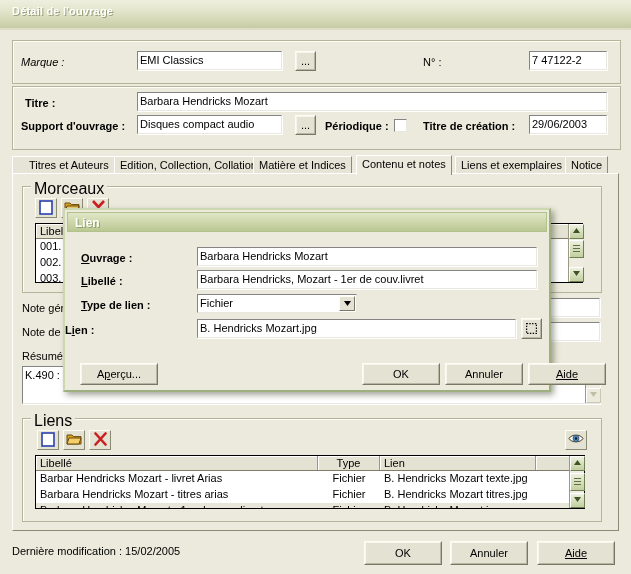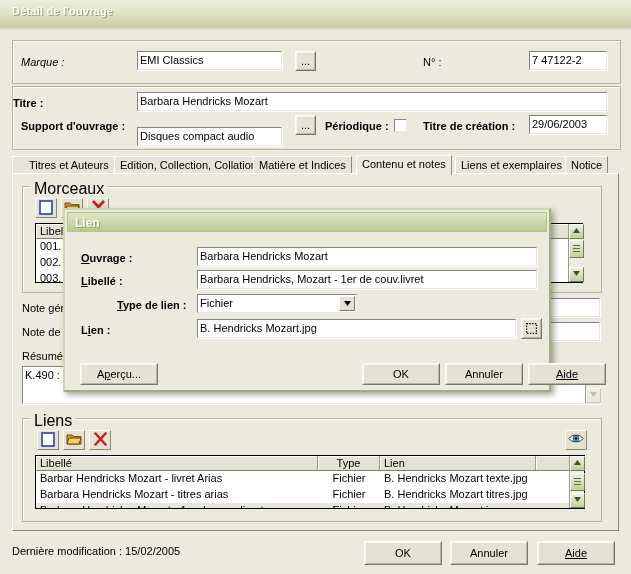--- a/index.html
+++ b/index.html
@@ -147,25 +147,25 @@
     <div class="lbl" style="left:8px;top:15px;font-style:italic;">Marque :</div>
     <div class="fld" style="left:124px;top:10px;width:145px;height:19px;">EMI Classics</div>
     <div class="btn" style="left:282px;top:10px;width:21px;height:20px;">
       <span class="inner">...</span>
     </div>
     <div class="lbl" style="left:410px;top:15px;">N° :</div>
     <div class="fld" style="left:516px;top:10px;width:78px;height:19px;">7 47122-2</div>
   </div>
 
   <div class="grp" style="left:12px;top:86px;width:607px;height:62px;">
-    <div class="lbl b" style="left:0;top:10px;">Titre :</div>
+    <div class="lbl b" style="left:12px;top:10px;">Titre :</div>
     <div class="fld" style="left:124px;top:5px;width:470px;height:19px;">Barbara Hendricks Mozart</div>
 
     <div class="lbl b" style="left:8px;top:33px;">Support d'ouvrage :</div>
-    <div class="fld" style="left:124px;top:28px;width:145px;height:19px;margin-top:12px;">Disques compact audio</div>
+    <div class="fld" style="left:124px;top:28px;width:145px;height:19px;">Disques compact audio</div>
     <div class="btn" style="left:282px;top:28px;width:21px;height:20px;">
       <span class="inner">...</span>
     </div>
     <div class="lbl b" style="left:312px;top:33px;">Périodique :</div>
     <div class="chk" style="left:381px;top:32px;"></div>
     <div class="lbl b" style="left:410px;top:33px;">Titre de création :</div>
     <div class="fld" style="left:516px;top:28px;width:78px;height:19px;">29/06/2003</div>
   </div>
 
   <div class="tabstrip">
@@ -357,33 +357,33 @@
     <div class="lbl b" style="left:16px;top:42px;">
       <u class="acc">O</u><span>uvrage :</span>
     </div>
     <div class="fld" style="left:132px;top:37px;width:340px;height:19px;">Barbara Hendricks Mozart</div>
 
     <div class="lbl b" style="left:16px;top:65px;">
       <u class="acc">L</u><span>ibellé :</span>
     </div>
     <div class="fld" style="left:132px;top:60px;width:340px;height:19px;">Barbara Hendricks, Mozart - 1er de couv.livret</div>
 
-    <div class="lbl b" style="left:16px;top:89px;margin-left:36px;">
+    <div class="lbl b" style="left:16px;top:89px;">
       <u class="acc">T</u><span>ype de lien :</span>
     </div>
     <div class="combo" style="left:132px;top:84px;width:160px;height:19px;">
       <span>Fichier</span>
       <span class="arrow">
         <svg width="7" height="5" viewBox="0 0 7 5">
             <path d="M3.5 5L0 0h7z" fill="#000"></path>
           </svg>
       </span>
     </div>
 
-    <div class="lbl b" style="left:16px;top:114px;">
+    <div class="lbl b" style="left:0;top:114px;">
       <span>L</span><u class="acc">i</u><span>en :</span>
     </div>
     <div class="fld" style="left:132px;top:109px;width:319px;height:19px;">B. Hendricks Mozart.jpg</div>
     <div class="btn" style="left:456px;top:108px;width:21px;height:21px;">
       <span class="inner">
         <svg width="11" height="11" viewBox="0 0 11 11">
           <rect x="0.5" y="0.5" width="10" height="10" fill="none" stroke="#000" stroke-width="1.4" stroke-dasharray="1.4 1.4"></rect>
         </svg>
       </span>
     </div>

